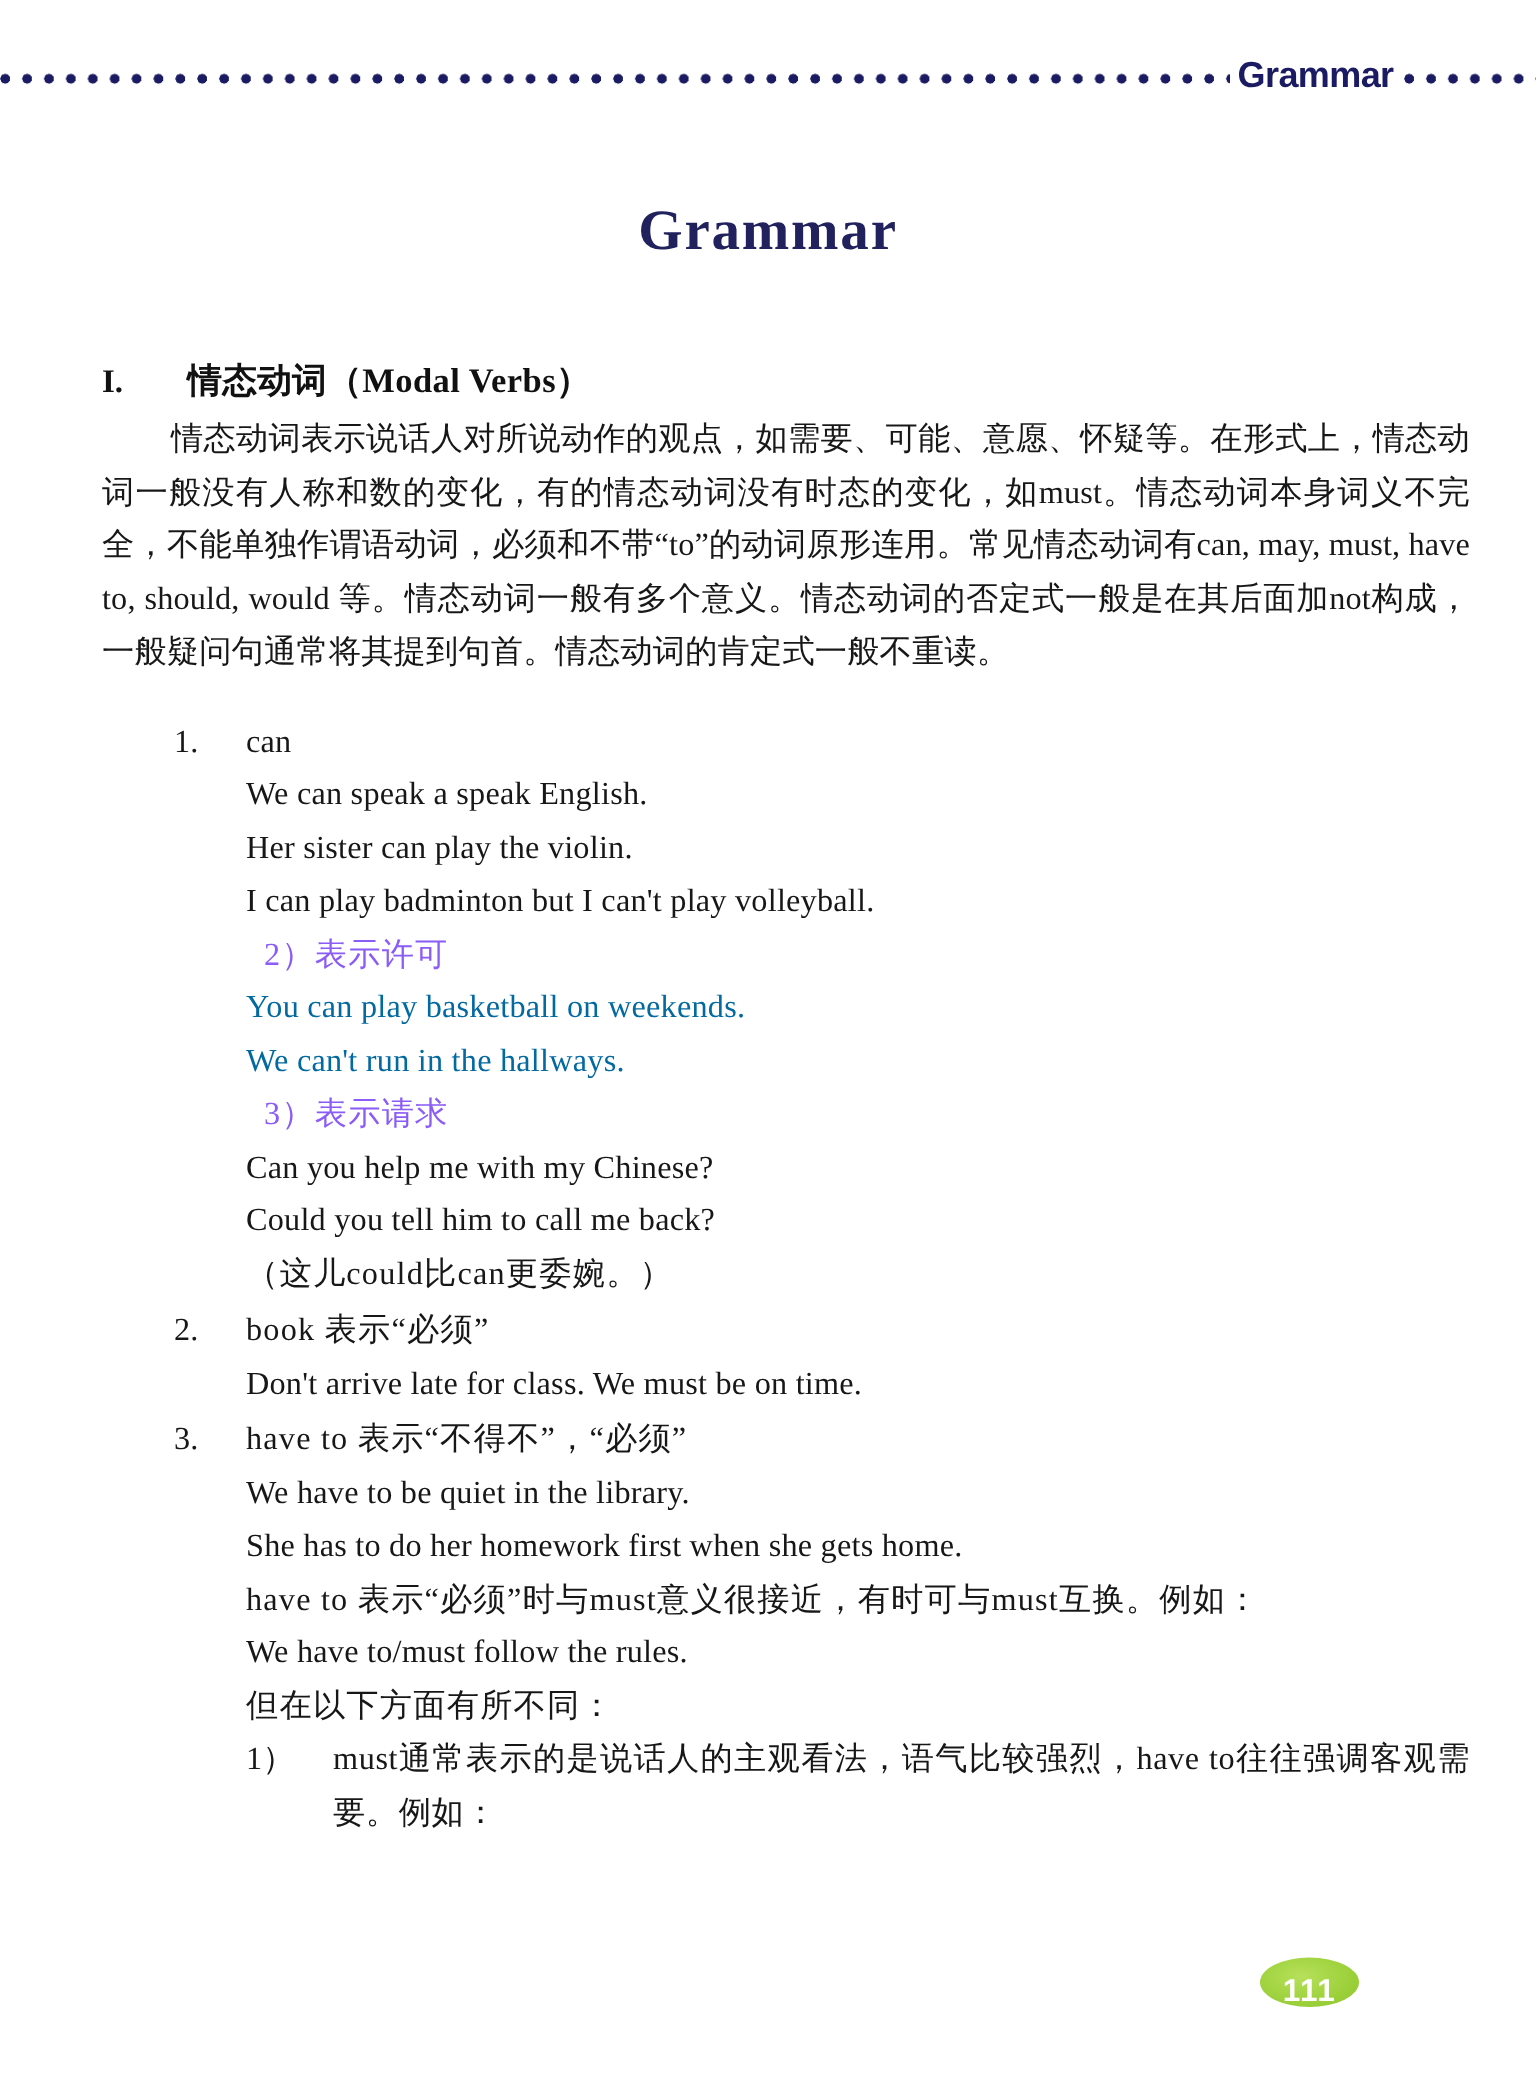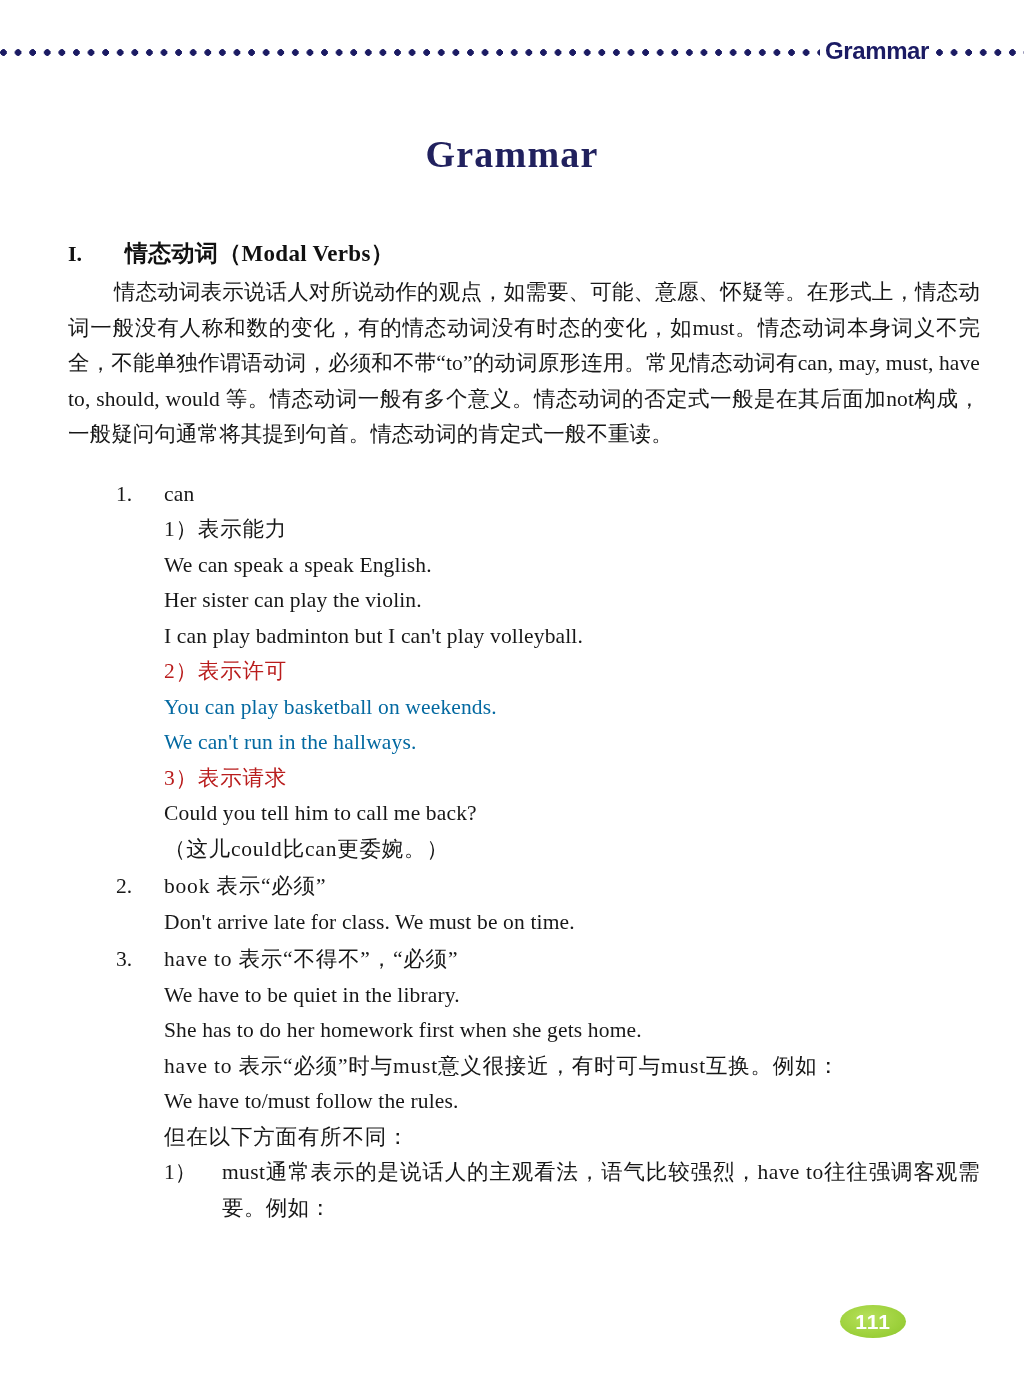--- a/index.html
+++ b/index.html
@@ -130,21 +130,22 @@
     letter-spacing: 0.8px;
   }
 
   
   .lvl2-label {
     font-size: 21.5px;
     line-height: 35.5px;
     letter-spacing: 0.8px;
   }
   .lvl2-label.faded {
-    color: #b91c1c;
+    color: #8b5cf6;
+    margin-left: 12px;
   }
 
   .sub-item {
     display: flex;
     align-items: flex-start;
   }
   .sub-marker {
     flex: 0 0 34px;
     font-size: 21.5px;
     line-height: 35.5px;
@@ -161,21 +162,21 @@
   
   .page-number {
     position: absolute;
     left: 840px;
     top: 1305px;
     width: 66px;
     height: 33px;
     border-radius: 50%;
     background: radial-gradient(ellipse at 42% 38%, #b6e05a 0%, #9fd23e 55%, #8cc52b 100%);
     display: flex;
-    align-items: center;
+    align-items: flex-end;
     justify-content: center;
   }
   .page-number span {
     font-family: "Liberation Sans", "DejaVu Sans", sans-serif;
     font-weight: bold;
     font-size: 21px;
     color: #ffffff;
     letter-spacing: 1px;
     line-height: 1;
   }
@@ -200,30 +201,30 @@
 
   <p class="intro-para">情态动词表示说话人对所说动作的观点，如需要、可能、意愿、怀疑等。在形式上，情态动词一般没有人称和数的变化，有的情态动词没有时态的变化，如must。情态动词本身词义不完全，不能单独作谓语动词，必须和不带“to”的动词原形连用。常见情态动词有can, may, must, have to, should, would 等。情态动词一般有多个意义。情态动词的否定式一般是在其后面加not构成，一般疑问句通常将其提到句首。情态动词的肯定式一般不重读。</p>
 
   <div class="lvl1">
 
     <div class="lvl1-item">
       <div class="lvl1-marker">1.</div>
       <div class="lvl1-body">
         <div class="line">can</div>
 
-        <div class="lvl2-label">1）表示能力</div>
         <div class="line">We can speak a speak English.</div>
         <div class="line">Her sister can play the violin.</div>
         <div class="line">I can play badminton but I can't play volleyball.</div>
 
         <div class="lvl2-label faded">2）表示许可</div>
         <div class="line faded">You can play basketball on weekends.</div>
         <div class="line faded">We can't run in the hallways.</div>
 
         <div class="lvl2-label faded">3）表示请求</div>
+        <div class="line">Can you help me with my Chinese?</div>
         <div class="line">Could you tell him to call me back?</div>
         <div class="line cn">（这儿could比can更委婉。）</div>
       </div>
     </div>
 
     <div class="lvl1-item">
       <div class="lvl1-marker">2.</div>
       <div class="lvl1-body">
         <div class="line cn">book 表示“必须”</div>
         <div class="line">Don't arrive late for class. We must be on time.</div>

